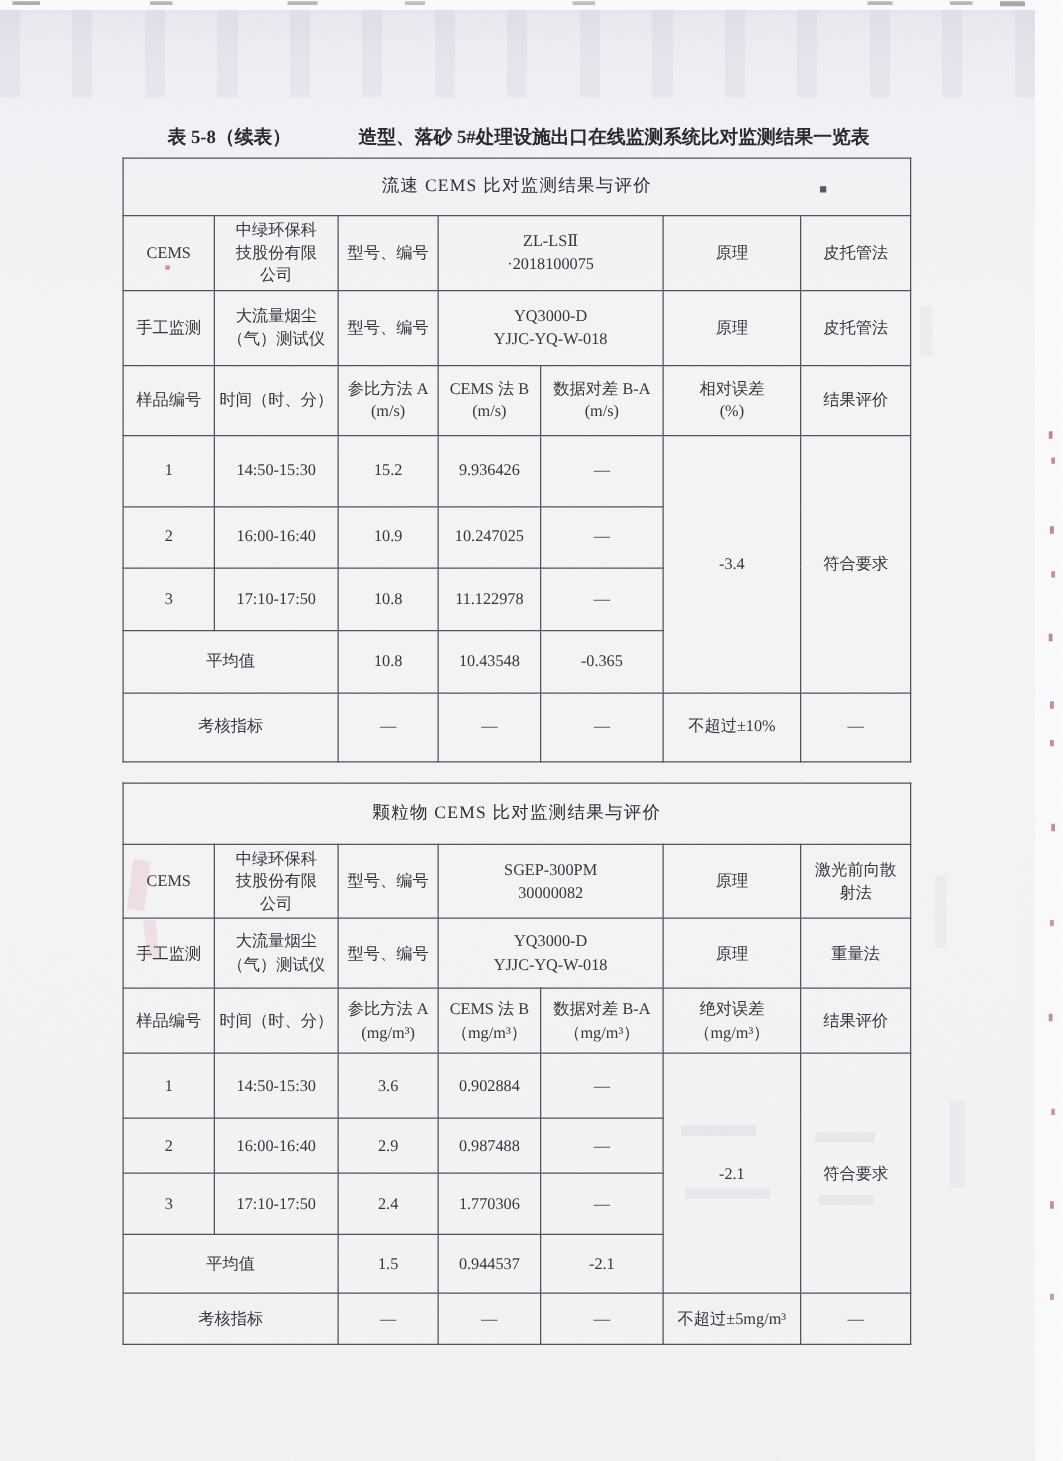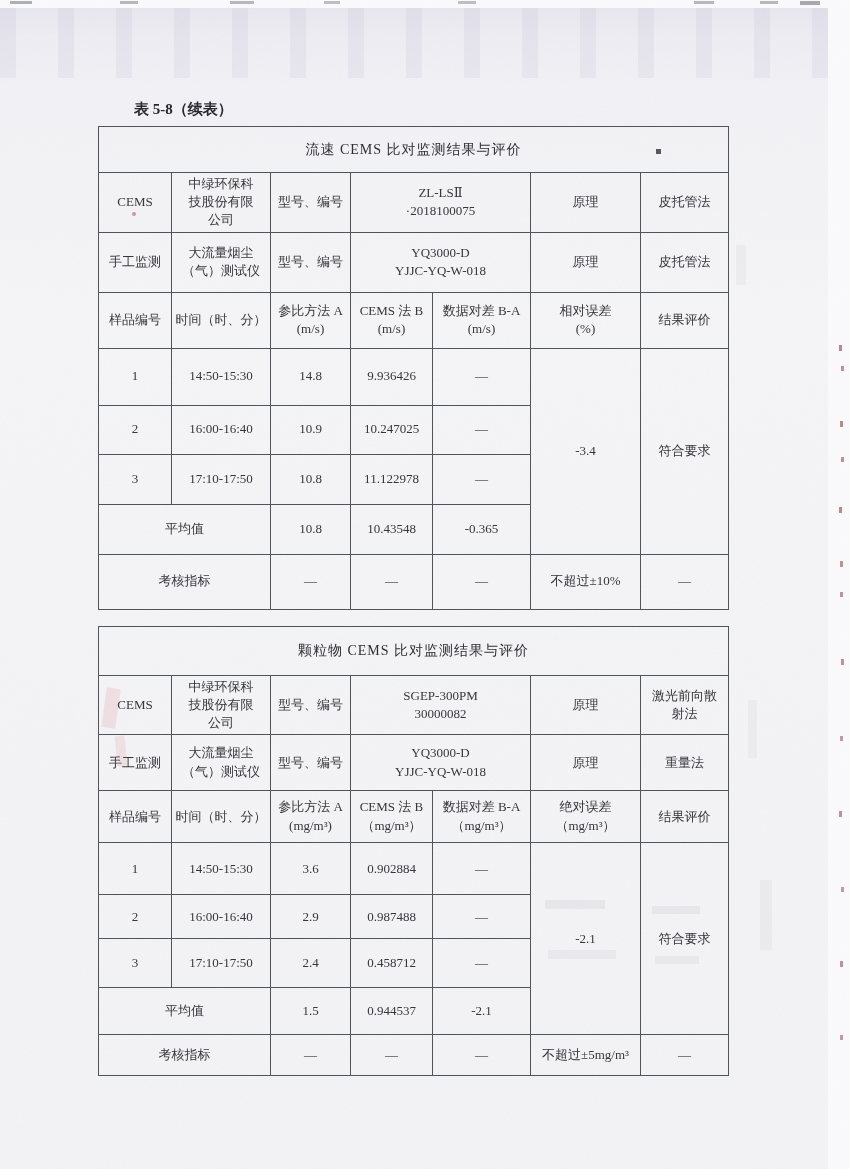--- a/index.html
+++ b/index.html
@@ -48,20 +48,21 @@
 <body>
 
 <div class="page">
   <div class="paper"></div>
   <div class="streaks"></div>
 
   <div class="doc">
 
     <div class="doc-title">
       <span>表 5-8（续表）</span>
+      <span>造型、落砂 5#处理设施出口在线监测系统比对监测结果一览表</span>
     </div>
 
     <table class="t">
       <colgroup>
         <col style="width:73px">
           <col style="width:99px">
           <col style="width:80px">
         <col style="width:82px">
           <col style="width:98px">
           <col style="width:110px">
@@ -101,21 +102,21 @@
 (m/s)</td>
         <td>数据对差 B-A
 (m/s)</td>
         <td>相对误差
 (%)</td>
         <td>结果评价</td>
       </tr>
       <tr style="height:57px">
         <td>1</td>
         <td>14:50-15:30</td>
-        <td>14.8</td>
+        <td>15.2</td>
         <td>9.936426</td>
         <td>—</td>
         <td rowspan="4">-3.4</td>
         <td rowspan="4">符合要求</td>
       </tr>
       <tr style="height:49px">
         <td>2</td>
         <td>16:00-16:40</td>
         <td>10.9</td>
         <td>10.247025</td>
@@ -207,21 +208,21 @@
         <td>2</td>
         <td>16:00-16:40</td>
         <td>2.9</td>
         <td>0.987488</td>
         <td>—</td>
       </tr>
       <tr style="height:49px">
         <td>3</td>
         <td>17:10-17:50</td>
         <td>2.4</td>
-        <td>0.458712</td>
+        <td>1.770306</td>
         <td>—</td>
       </tr>
       <tr style="height:47px">
         <td colspan="2">平均值</td>
         <td>1.5</td>
         <td>0.944537</td>
         <td>-2.1</td>
       </tr>
       <tr style="height:41px">
         <td colspan="2">考核指标</td>

